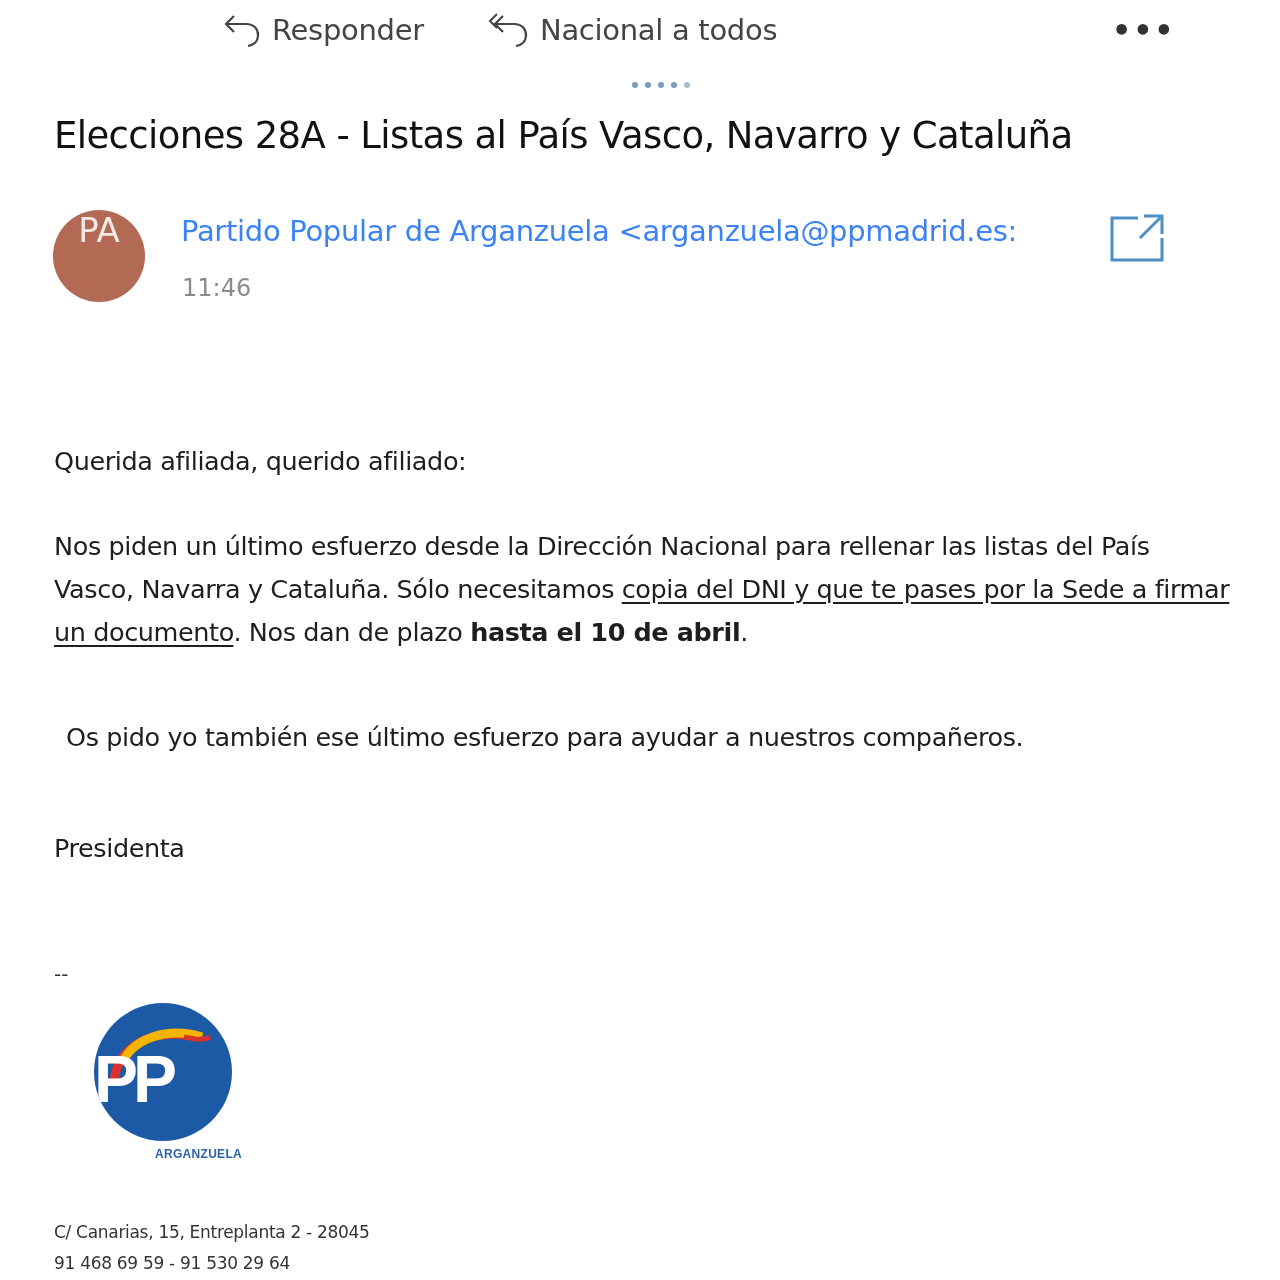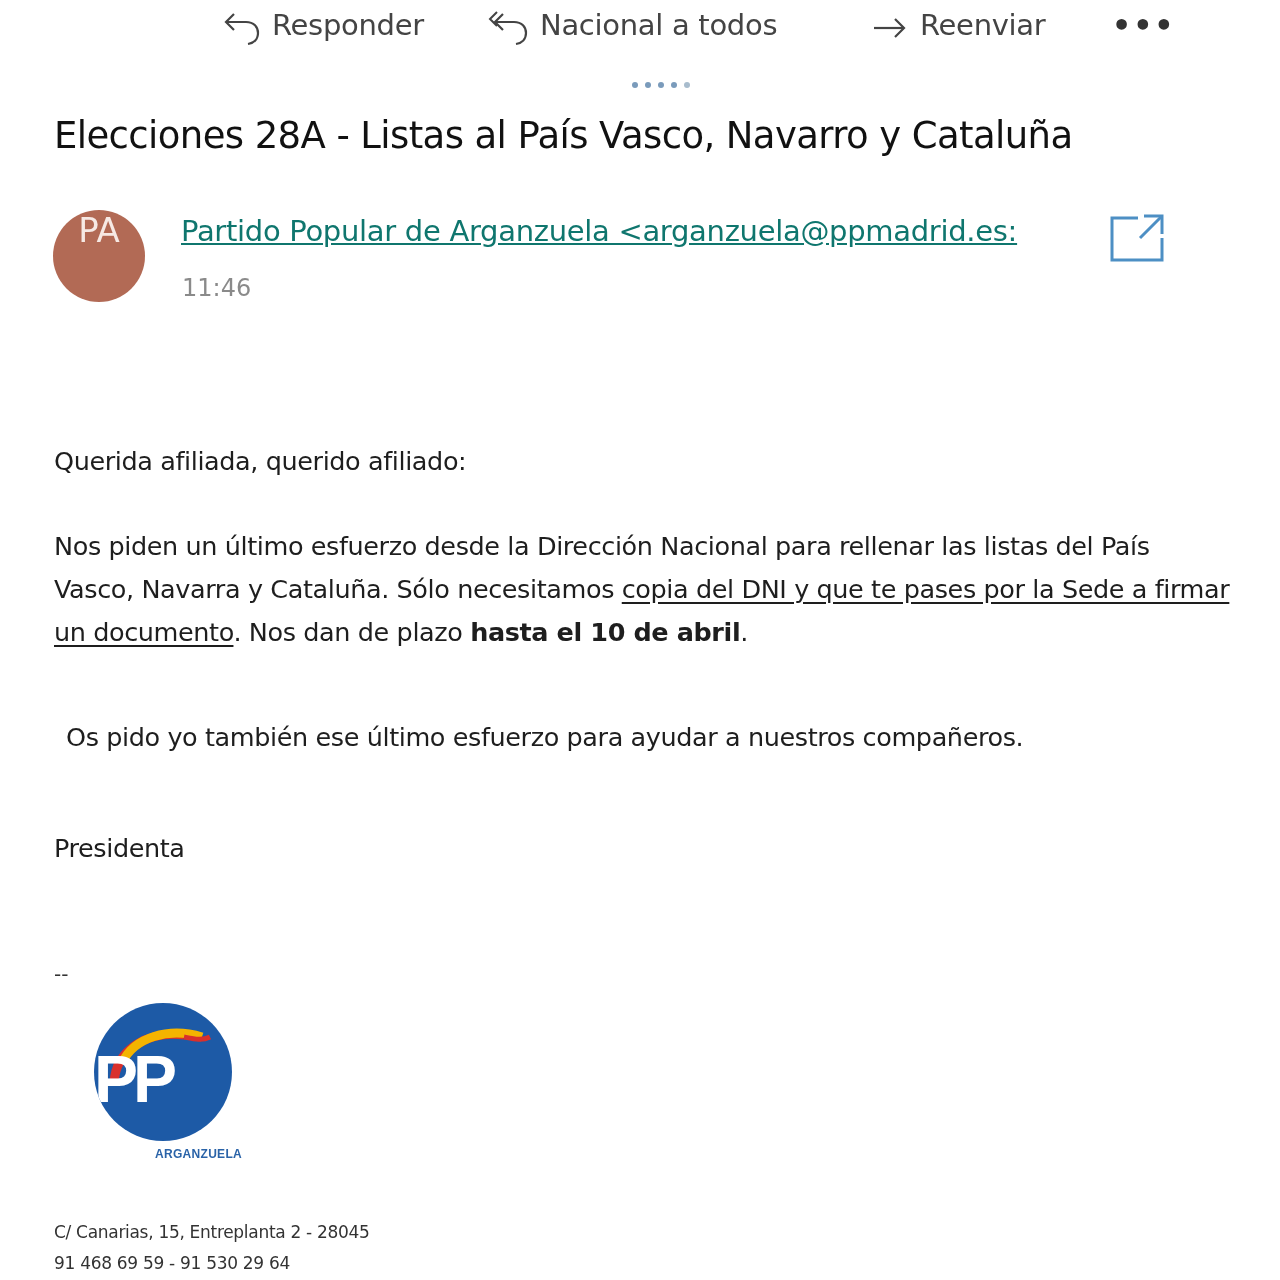--- a/index.html
+++ b/index.html
@@ -3,21 +3,21 @@
 <meta charset="utf-8">
 <style>
   html, body { margin: 0; padding: 0; background: #ffffff; }
   body {
     width: 1280px; height: 1280px; position: relative; overflow: hidden;
     font-family: "DejaVu Sans", "Liberation Sans", sans-serif;
     color: #1a1a1a;
   }
   .toolbar { position: absolute; top: 0; left: 0; width: 1280px; height: 62px; }
   .tb-btn {
-    position: absolute; top: 8px; height: 44px; display: flex; 
+    position: absolute; top: 8px; height: 44px; display: flex; align-items: center;
     font-size: 29px; color: #444; cursor: pointer; letter-spacing: -0.3px;
   }
   .tb-btn svg { margin-right: 10px; }
   .tb-reply { left: 222px; }
   .tb-replyall { left: 486px; }
   .tb-forward { left: 870px; }
   .tb-more { left: 1112px; font-size: 30px; letter-spacing: 2px; color: #333; font-weight: bold; }
   .loader { position: absolute; top: 82px; left: 632px; display: flex; gap: 7px; }
   .loader span { width: 6px; height: 6px; border-radius: 50%; background: #7a9bbb; display: block; }
   .loader span:nth-child(5){ background:#a8bccd; }
@@ -26,22 +26,22 @@
     position: absolute; top: 114px; left: 54px; font-size: 37px; font-weight: normal;
     color: #111; letter-spacing: -0.6px;
     font-family: "DejaVu Sans", sans-serif;
   }
   .avatar {
     position: absolute; top: 210px; left: 53px; width: 92px; height: 92px; border-radius: 50%;
     background: #b26a55; color: #f6e9e4; font-size: 34px; display: flex; 
     justify-content: center; letter-spacing: 0px;
   }
   .sender {
-    position: absolute; top: 214px; left: 181px; font-size: 29px; color: #0f766e;
-    white-space: nowrap; letter-spacing: -0.3px; text-decoration: underline;
+    position: absolute; top: 214px; left: 181px; font-size: 29px; color: #3b82f6;
+    white-space: nowrap; letter-spacing: -0.3px;
   }
   .popout { position: absolute; top: 212px; left: 1108px; cursor: pointer; }
   .time { position: absolute; top: 274px; left: 182px; font-size: 24px; color: #8a8a8a; }
 
   .body-text {
     position: absolute; left: 54px; font-size: 25.5px; color: #1e1e1e; line-height: 43px;
     font-family: "DejaVu Sans", sans-serif; letter-spacing: -0.4px;
   }
   .greeting { top: 440px; }
   .para1 { top: 525px; width: 1180px; }
@@ -83,27 +83,20 @@
     </svg>
     <span>Responder</span>
   </div>
   <div class="tb-btn tb-replyall">
     <svg width="44" height="40" viewBox="0 0 44 40">
       <path d="M11 4 L4 11 L11 18" fill="none" stroke="#444" stroke-width="2"></path>
       <path d="M17 6 L9 14 L17 22" fill="none" stroke="#444" stroke-width="2.2"></path>
       <path d="M9 14 H28 C36 14 40 19 40 25 C40 31 36 35 30 36" fill="none" stroke="#444" stroke-width="2.2"></path>
     </svg>
     <span>Nacional a todos</span>
-  </div>
-  <div class="tb-btn tb-forward">
-    <svg width="40" height="40" viewBox="0 0 40 40">
-      <path d="M4 20 H34" fill="none" stroke="#444" stroke-width="2.2"></path>
-      <path d="M25 11 L34 20 L25 29" fill="none" stroke="#444" stroke-width="2.2"></path>
-    </svg>
-    <span>Reenviar</span>
   </div>
   <div class="tb-btn tb-more">
     <span>•••</span>
   </div>
 </div>
 
 <div class="loader">
   <span></span>
   <span></span>
   <span></span>

